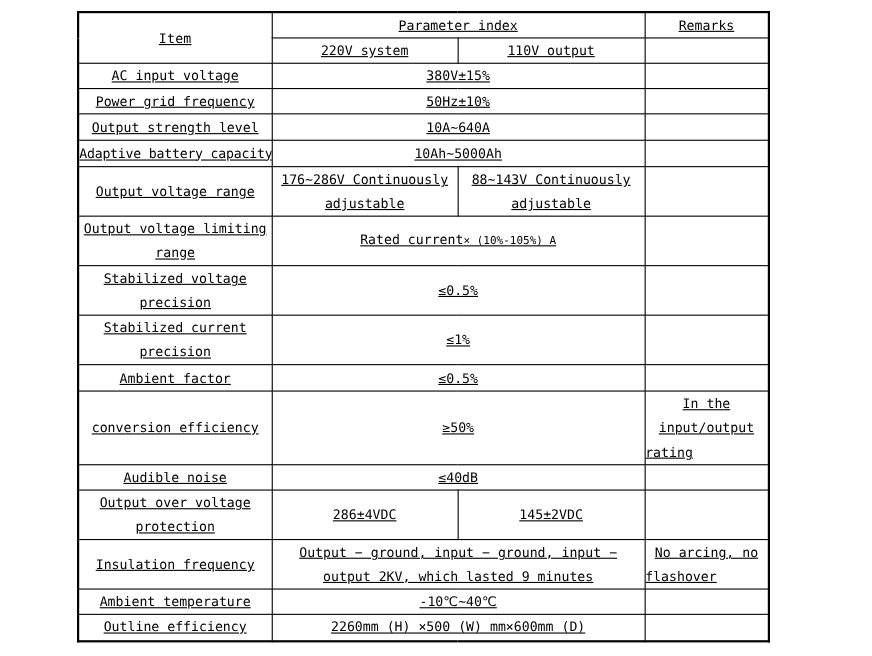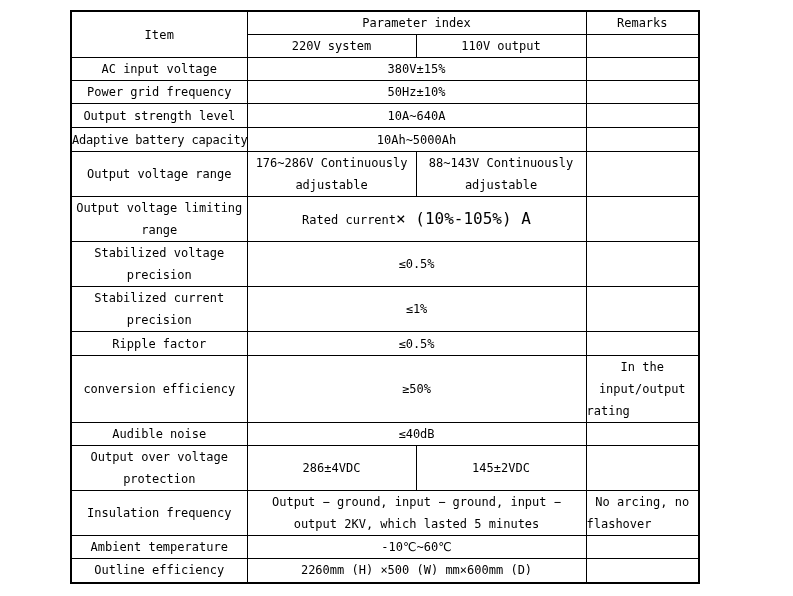--- a/index.html
+++ b/index.html
@@ -18,20 +18,21 @@
     position: absolute;
     left: 70px;
     top: 10px;
   }
   table.spec {
     border-collapse: collapse;
     table-layout: fixed;
     width: 628px;
     background: #ffffff;
     border: 2px solid #000000;
+    text-decoration: underline;
   }
   table.spec td, table.spec th {
     border: 1px solid #000000;
     padding: 0;
     margin: 0;
     text-align: center;
     vertical-align: middle;
     font-family: "DejaVu Sans Mono", "DejaVu Sans", monospace;
     font-size: 12px;
     line-height: 22px;
@@ -55,21 +56,21 @@
     font-size: 14px;
     color: #2e2e2e;
     letter-spacing: 0.2px;
   }
   td.tight {
     font-size: 11.4px;
     letter-spacing: -0.2px;
     white-space: nowrap;
   }
   .small {
-    font-size: 16px;
+    font-size: 10px;
   }
   td.ins-value {
     font-size: 9.5px;
     text-align: justify;
     text-align-last: center;
     padding: 0 2px;
     line-height: 22px;
   }
   td.dim-value {
     font-size: 10.5px;
@@ -148,21 +149,21 @@
         <td></td>
       </tr>
 
       <tr class="rh45">
         <td>Stabilized current precision</td>
         <td colspan="2">≤1%</td>
         <td></td>
       </tr>
 
       <tr class="rh24">
-        <td>Ripple factor</td>
+        <td>Ambient factor</td>
         <td colspan="2">≤0.5%</td>
         <td></td>
       </tr>
 
       <tr class="rh66">
         <td>conversion efficiency</td>
         <td colspan="2">≥50%</td>
         <td class="remark-text">In the input/output rating</td>
       </tr>
 
@@ -174,27 +175,27 @@
 
       <tr class="rh44">
         <td>Output over voltage protection</td>
         <td>286±4VDC</td>
         <td>145±2VDC</td>
         <td></td>
       </tr>
 
       <tr class="rh44">
         <td>Insulation frequency</td>
-        <td colspan="2" class="ins-value">Output − ground, input − ground, input − output 2KV, which lasted 5 minutes</td>
+        <td colspan="2" class="ins-value">Output − ground, input − ground, input − output 2KV, which lasted 9 minutes</td>
         <td class="remark-text">No arcing, no flashover</td>
       </tr>
 
       <tr class="rh23">
         <td>Ambient temperature</td>
-        <td colspan="2">-10℃~60℃</td>
+        <td colspan="2">-10℃~40℃</td>
         <td></td>
       </tr>
 
       <tr class="rh24">
         <td>Outline efficiency</td>
         <td colspan="2" class="dim-value">2260mm (H) ×500 (W) mm×600mm (D)</td>
         <td></td>
       </tr>
     </tbody>
   </table>

